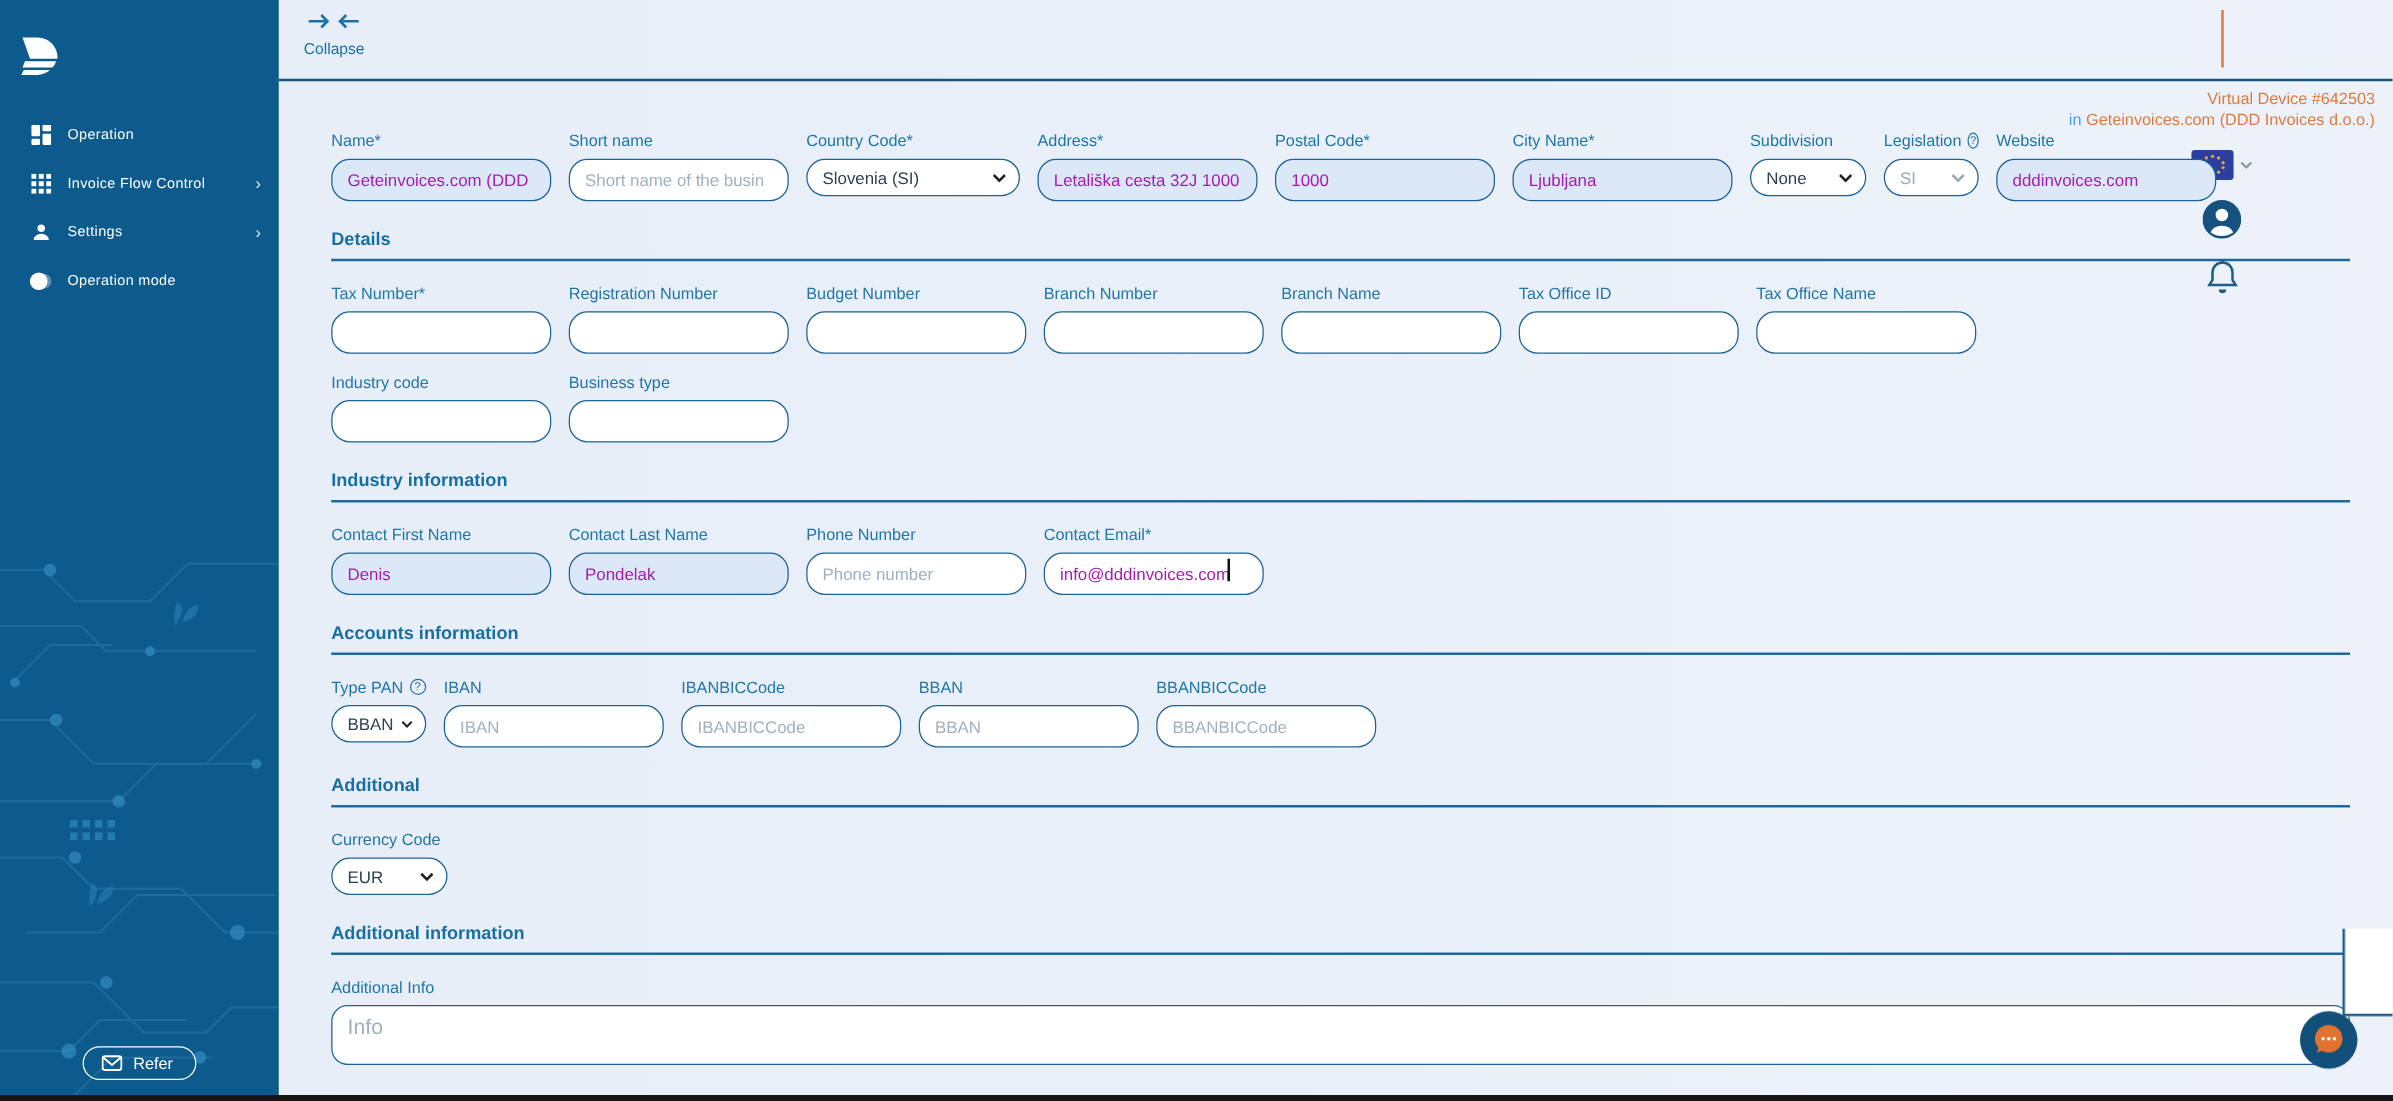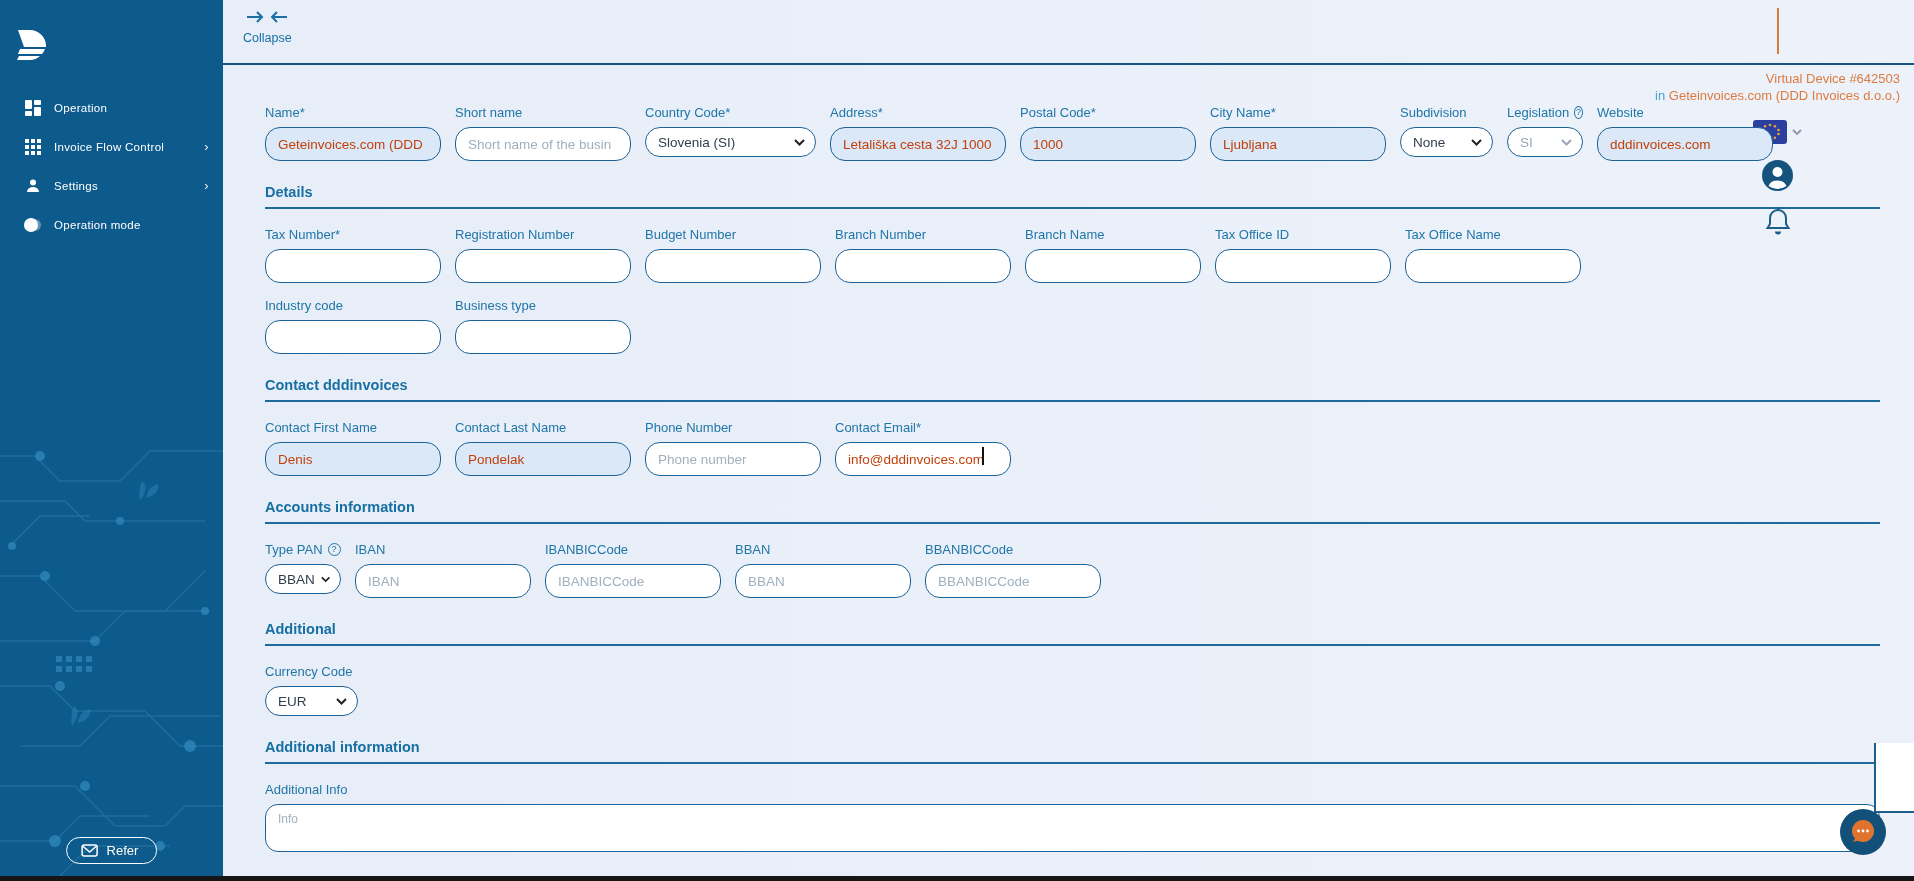--- a/index.html
+++ b/index.html
@@ -28,33 +28,33 @@
   .device-txt .in-blue { color:#4da0d2; }
   .flag-wrap { display:flex; align-items:center; gap:5px; cursor:pointer; }
   .hdr-ic { cursor:pointer; display:flex; }
 
   
   .content { padding:40px 34px 0 42px; }
   .frow { display:flex; column-gap:14px; }
   .fld { display:flex; flex-direction:column; }
   .flabel { font-size:13px; color:#2176a8; margin-bottom:7px; display:flex; align-items:center; gap:5px; white-space:nowrap; }
   .qmark { width:13px; height:13px; border:1.2px solid #2176a8; border-radius:50%; font-size:9px; line-height:11px; display:inline-flex; align-items:center; justify-content:center; color:#2176a8; cursor:pointer; }
-  .inp { height:34px; border:1.6px solid #1d6296; border-radius:15px; padding:16px 12px; font-size:13.5px; font-family:"Liberation Sans",sans-serif; color:#c2410c; background:#fff; outline:none; width:100%; }
+  .inp { height:34px; border:1.6px solid #1d6296; border-radius:15px; padding:16px 12px; font-size:13.5px; font-family:"Liberation Sans",sans-serif; color:#a21caf; background:#fff; outline:none; width:100%; }
   .inp::placeholder, .ta::placeholder { color:#a0b0bf; }
   .filled { background:#dbe8f7; }
   .sel { height:30px; border:1.6px solid #1d6296; border-radius:15px; padding:0 10px 0 12px; font-size:13.5px; color:#2f3e4e; background:#fff; display:flex; align-items:center; justify-content:space-between; cursor:pointer; gap:6px; }
   .sel.disabled { color:#9aa7b5; }
   .w-std{width:176px} .w-country{width:171px} .w-sub{width:93px} .w-leg{width:76px}
   .w-pan{width:76px} .w-legal{width:163px} .w-cur{width:93px}
   .section { margin-top:23px; }
   .sec-title { font-size:14.5px; font-weight:bold; color:#176fa3; }
   .sec-rule { border:none; border-top:2px solid #1e6a9d; margin-top:7px; }
   .sec-row { margin-top:18px; }
   .sec-row2 { margin-top:15px; }
-  .ta { width:100%; height:48px; border:1.6px solid #1d6296; border-radius:13px; padding:7px 12px; font-size:12px; font-family:"Liberation Sans",sans-serif; color:#2f3e4e; background:#fff; resize:none; outline:none; }
+  .ta { width:100%; height:48px; border:1.6px solid #1d6296; border-radius:13px; padding:7px 12px; font-size:17px; font-family:"Liberation Sans",sans-serif; color:#2f3e4e; background:#fff; resize:none; outline:none; }
   .caret-wrap { position:relative; }
   .fake-caret { position:absolute; left:147px; top:6px; width:1.5px; height:18px; background:#111; }
 
   
   .chat-panel { position:fixed; right:0; bottom:68px; width:40px; height:70px; background:#fff; border-left:2px solid #1d5e8a; border-bottom:2px solid #1d5e8a; z-index:8; }
   .chat-btn { position:fixed; right:28px; bottom:26px; width:46px; height:46px; border-radius:50%; background:#124f79; display:flex; align-items:center; justify-content:center; cursor:pointer; z-index:9; }
   .bottom-strip { position:fixed; left:0; right:0; bottom:0; height:5px; background:#161616; z-index:20; }
 </style>
 </head>
 <body>
@@ -321,21 +321,21 @@
           <input class="inp" style="">
         </div>
         <div class="fld w-std">
           <div class="flabel">Business type</div>
           <input class="inp" style="">
         </div>
       </div>
     </div>
 
     <div class="section">
-      <div class="sec-title">Contact dddinvoices</div>
+      <div class="sec-title">Industry information</div>
       <hr class="sec-rule">
       <div class="frow sec-row">
         <div class="fld w-std">
           <div class="flabel">Contact First Name</div>
           <input class="inp filled" value="Denis" style="">
         </div>
         <div class="fld w-std">
           <div class="flabel">Contact Last Name</div>
           <input class="inp filled" value="Pondelak" style="">
         </div>

